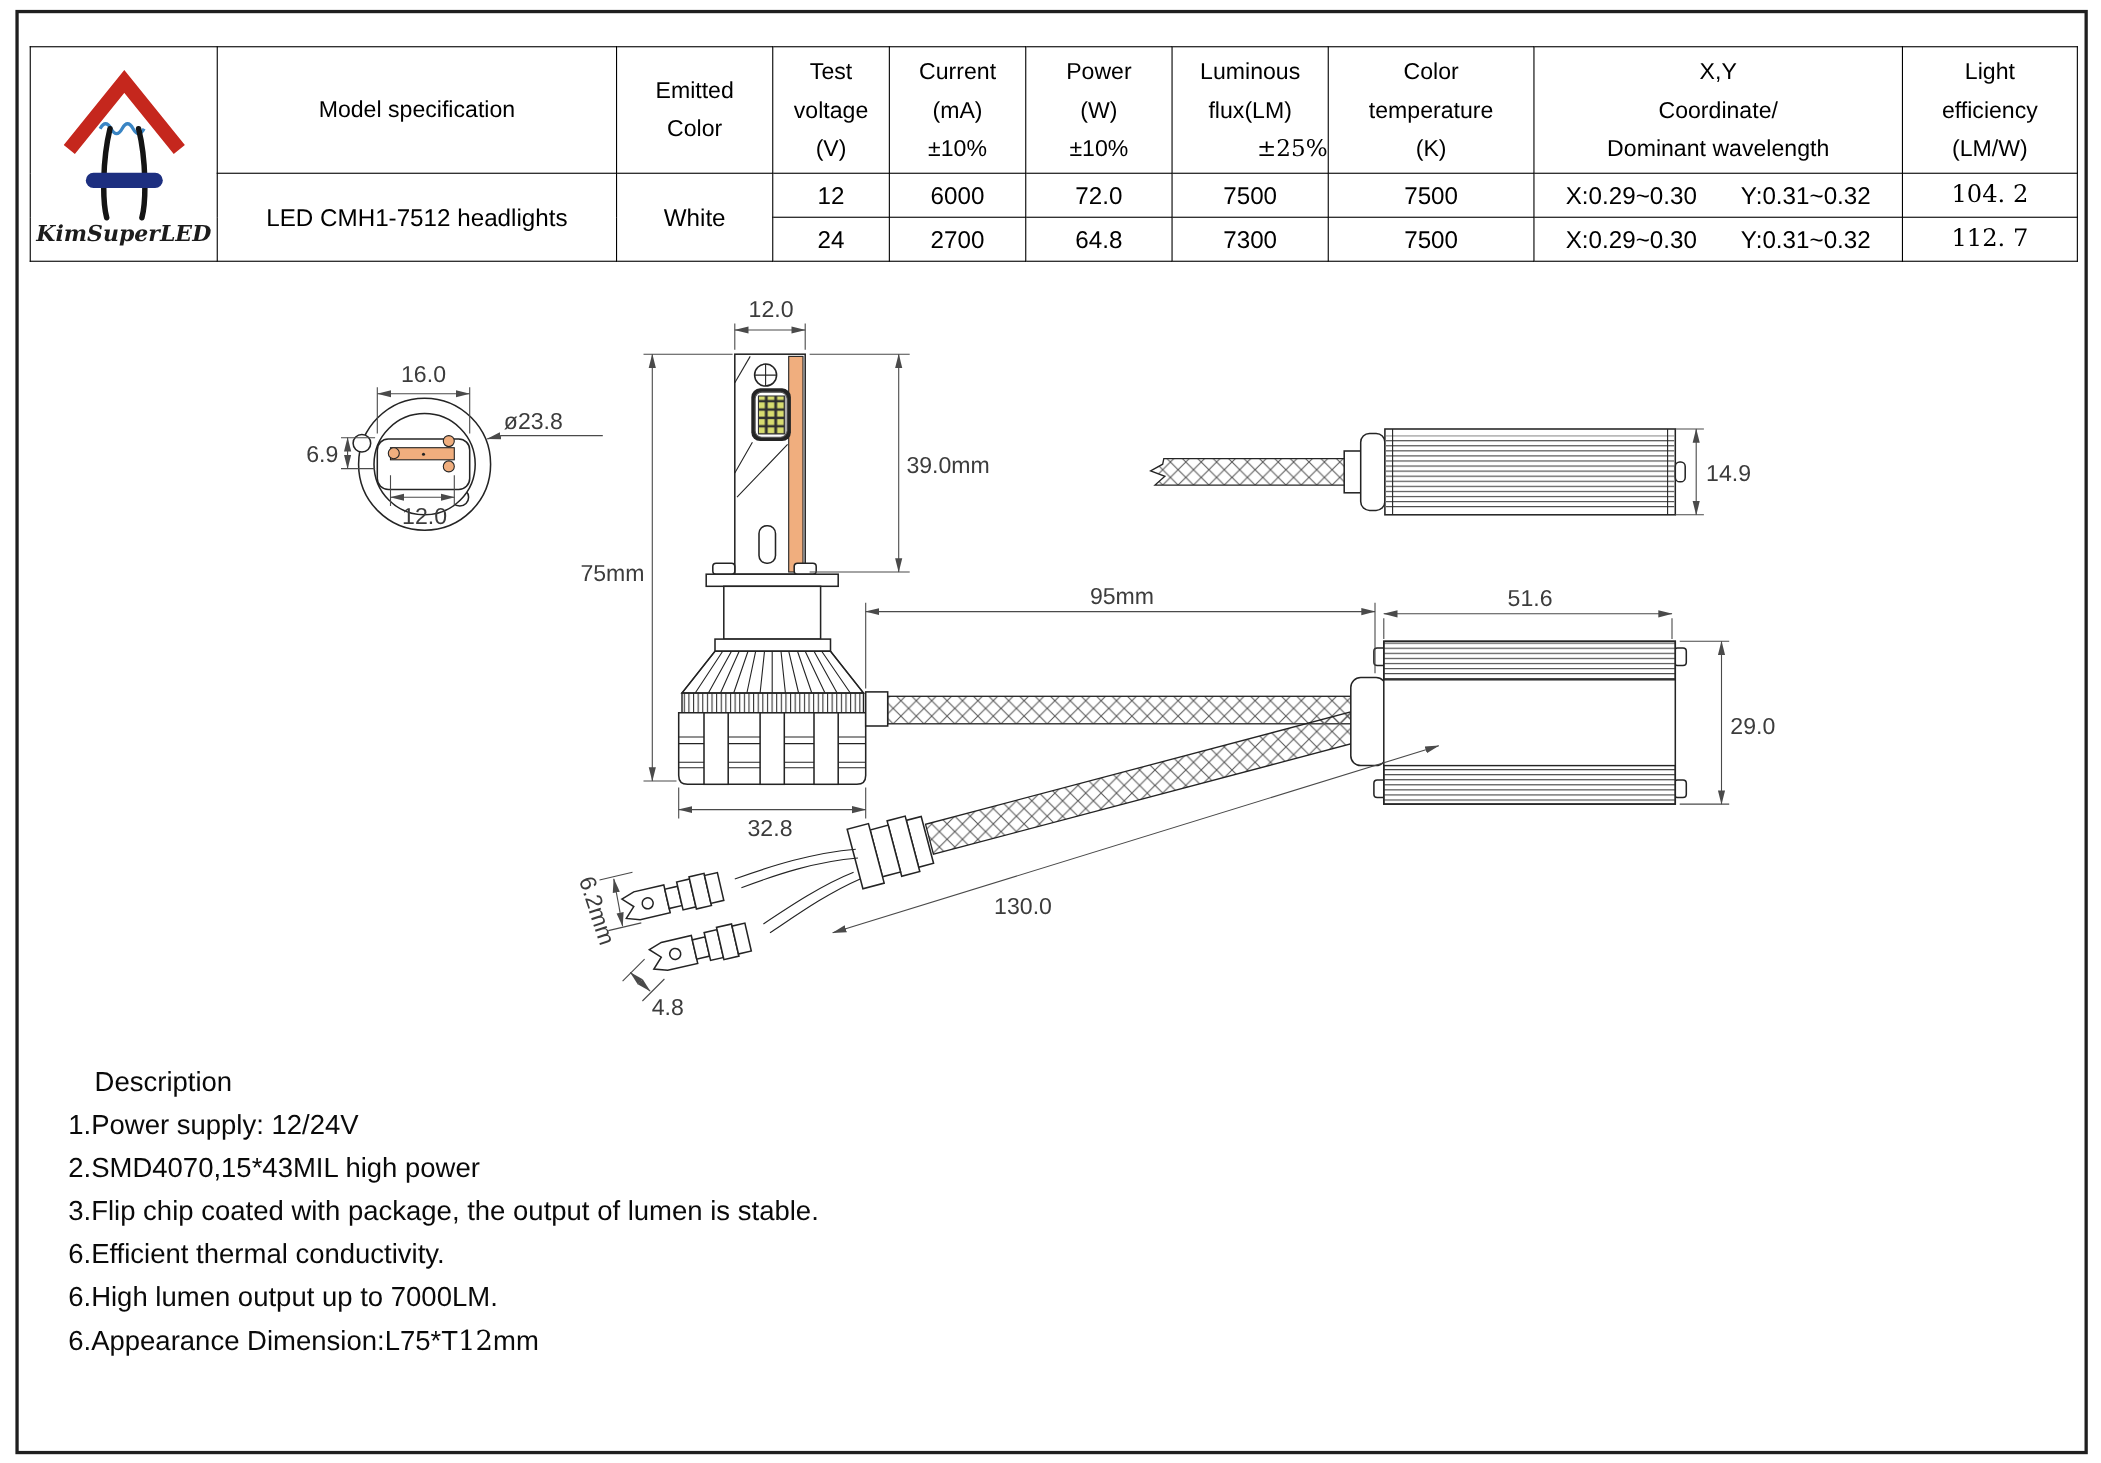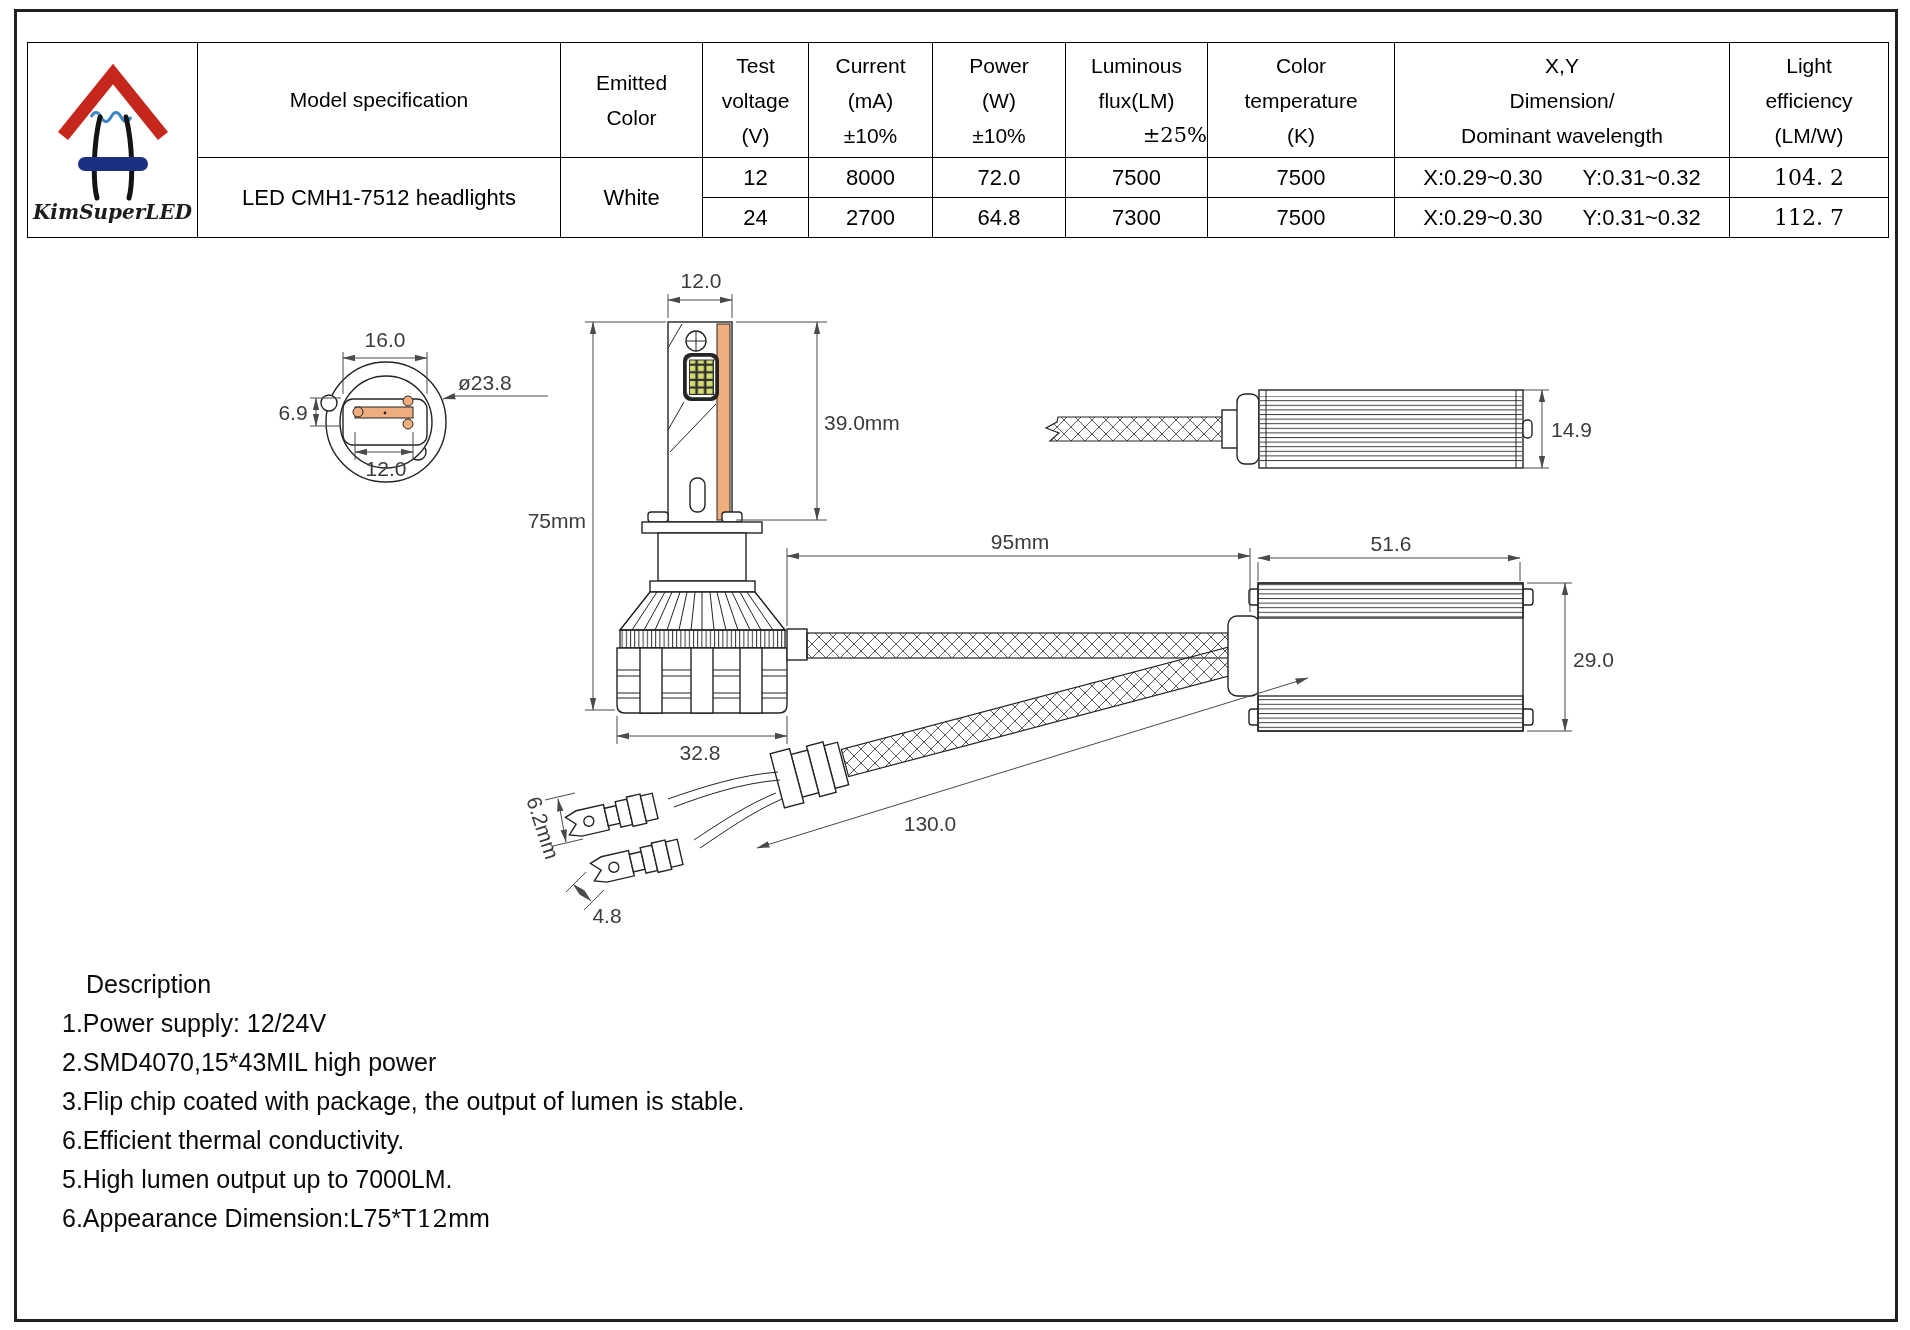--- a/index.html
+++ b/index.html
@@ -100,34 +100,34 @@
       <div class="hl">flux(LM)</div>
       <div class="hl serif">±25%</div>
     </td>
     <td>
       <div class="hl">Color</div>
       <div class="hl">temperature</div>
       <div class="hl">(K)</div>
     </td>
     <td>
       <div class="hl">X,Y</div>
-      <div class="hl">Dimension/</div>
+      <div class="hl">Coordinate/</div>
       <div class="hl">Dominant wavelength</div>
     </td>
     <td>
       <div class="hl">Light</div>
       <div class="hl">efficiency</div>
       <div class="hl">(LM/W)</div>
     </td>
   </tr>
   <tr class="row">
     <td rowspan="2">LED CMH1-7512 headlights</td>
     <td rowspan="2">White</td>
     <td>12</td>
-    <td>8000</td>
+    <td>6000</td>
     <td>72.0</td>
     <td>7500</td>
     <td>7500</td>
     <td>
       <div class="xy">
         <span>X:0.29~0.30</span>
         <span>Y:0.31~0.32</span>
       </div>
     </td>
     <td class="serif">104. 2</td>
@@ -338,17 +338,17 @@
     </g>
   </g>
 </svg>
 
 <div class="desc">
   <div class="title">Description</div>
   <div class="item">1.Power supply: 12/24V</div>
   <div class="item">2.SMD4070,15*43MIL high power</div>
   <div class="item">3.Flip chip coated with package, the output of lumen is stable.</div>
   <div class="item">6.Efficient thermal conductivity.</div>
-  <div class="item">5.High lumen output up to 7000LM.</div>
+  <div class="item">6.High lumen output up to 7000LM.</div>
   <div class="item">
     <span>6.Appearance Dimension:L75*T</span><span class="serif">12</span><span>mm</span>
   </div>
 </div>
 
 </body></html>

